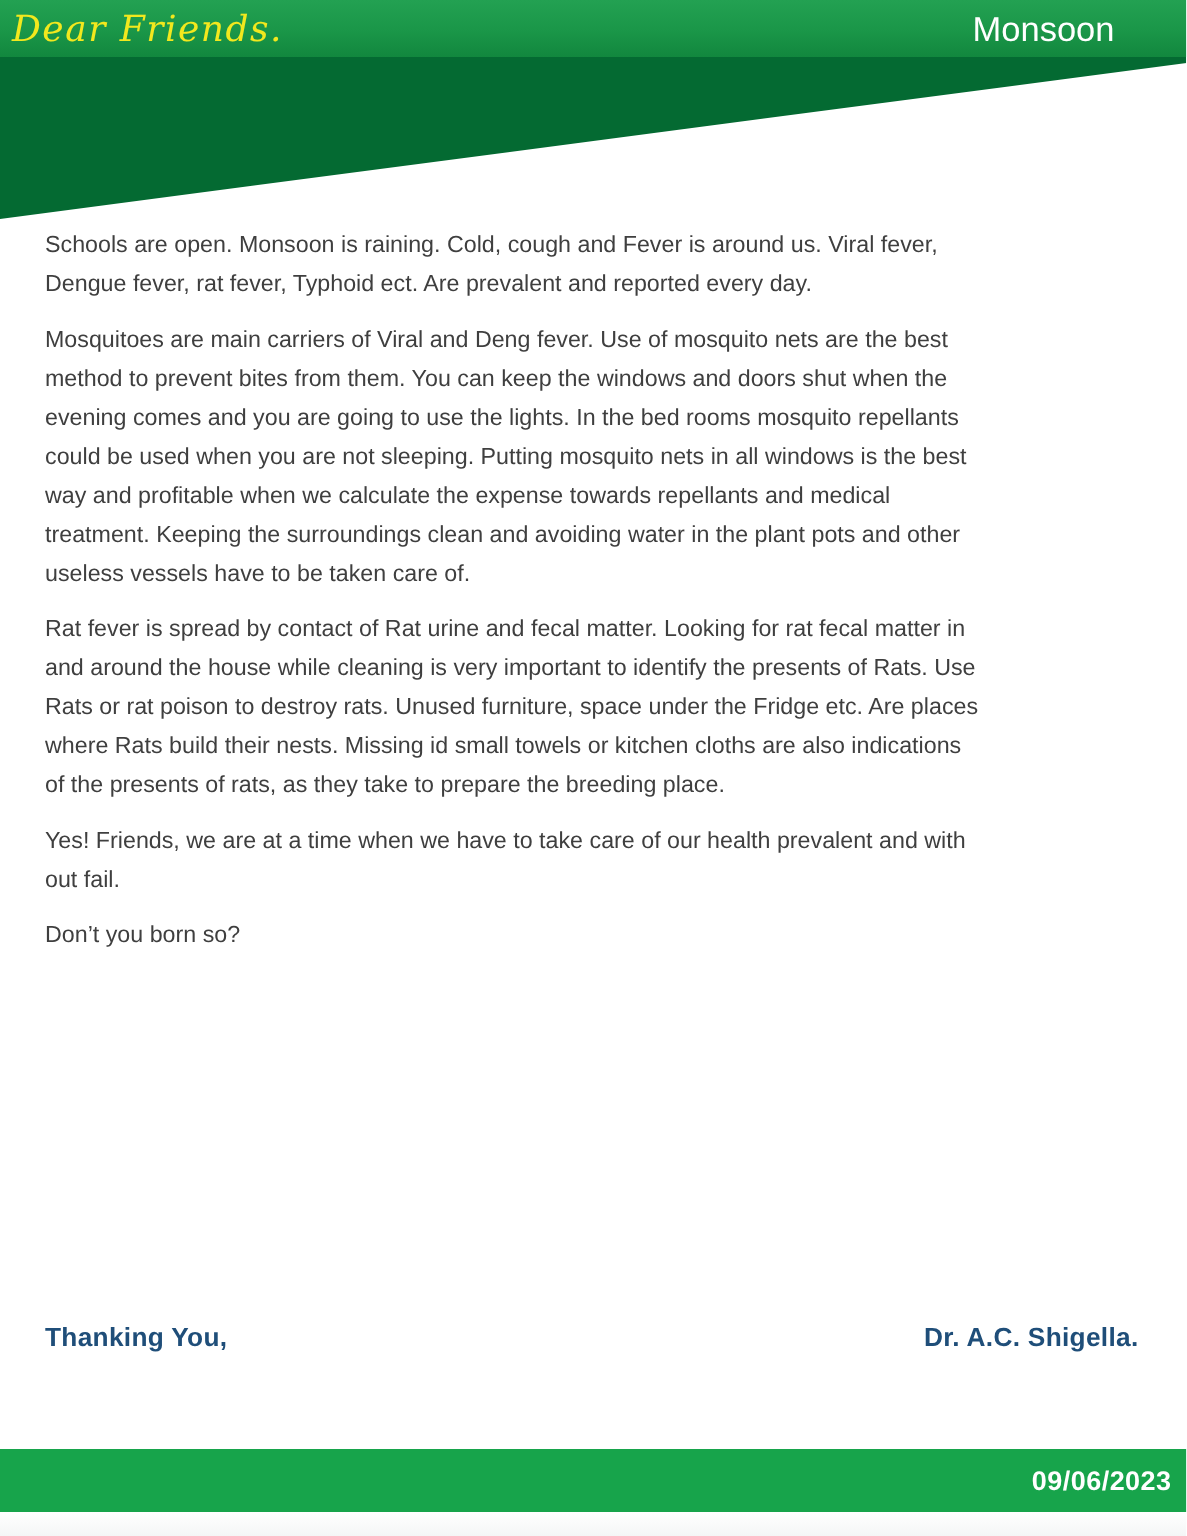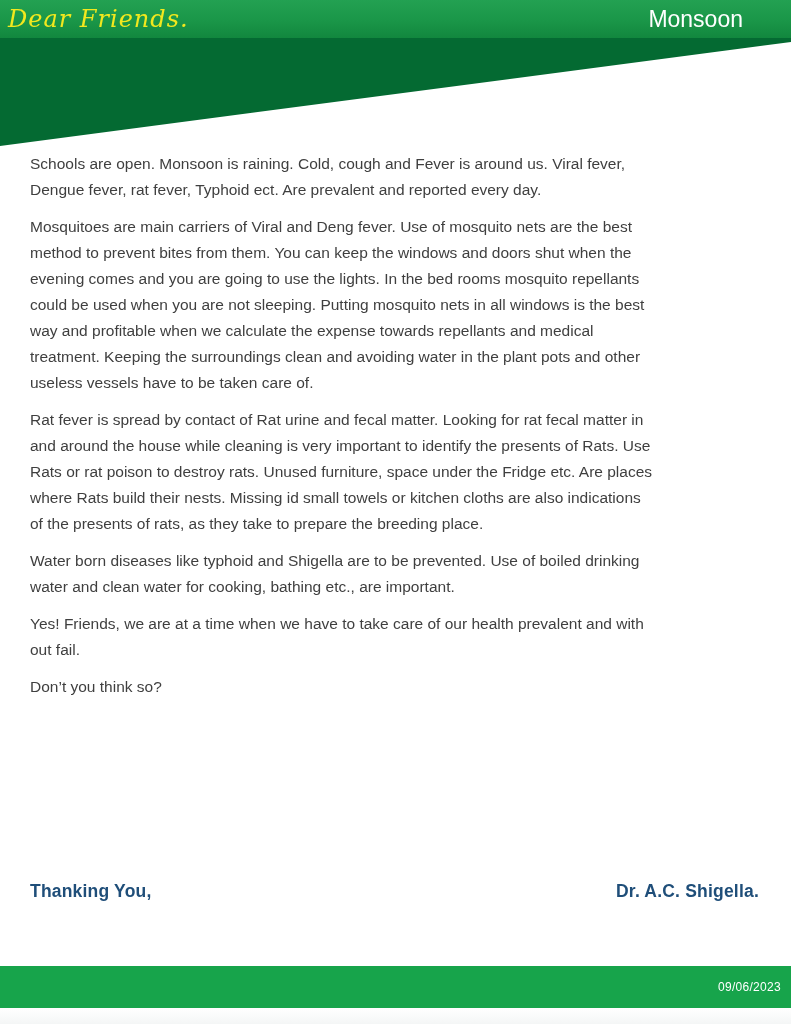--- a/index.html
+++ b/index.html
@@ -68,22 +68,22 @@
     letter-spacing:.2px;
   }
   
   .bottombar{
     position:absolute;top:966px;left:0;width:791px;height:42px;
     background:var(--footer-green);
     display:flex;align-items:center;justify-content:flex-end;
   }
   .bottombar span{
     color:#ffffff;
-    font-weight:400;
-    font-size:12px;
+    font-weight:700;
+    font-size:18px;
     padding-right:10px;
     letter-spacing:.3px;
   }
   .bottom-strip{
     position:absolute;top:1008px;left:0;width:791px;height:16px;
     background:linear-gradient(#ffffff, #f4f6f6);
   }
 </style>
 </head>
 <body>
@@ -94,23 +94,22 @@
     <span class="brand">Dear Friends.</span>
     <span class="title">Monsoon</span>
   </header>
 
   <div class="wedge"></div>
 
   <main class="content">
     <p>Schools are open. Monsoon is raining. Cold, cough and Fever is around us. Viral fever, Dengue fever, rat fever, Typhoid ect. Are prevalent and reported every day.</p>
     <p>Mosquitoes are main carriers of Viral and Deng fever. Use of mosquito nets are the best method to prevent bites from them. You can keep the windows and doors shut when the evening comes and you are going to use the lights. In the bed rooms mosquito repellants could be used when you are not sleeping. Putting mosquito nets in all windows is the best way and profitable when we calculate the expense towards repellants and medical treatment. Keeping the surroundings clean and avoiding water in the plant pots and other useless vessels have to be taken care of.</p>
     <p>Rat fever is spread by contact of Rat urine and fecal matter. Looking for rat fecal matter in and around the house while cleaning is very important to identify the presents of Rats. Use Rats or rat poison to destroy rats. Unused furniture, space under the Fridge etc. Are places where Rats build their nests. Missing id small towels or kitchen cloths are also indications of the presents of rats, as they take to prepare the breeding place.</p>
-    <p>Water born diseases like typhoid and Shigella are to be prevented. Use of boiled drinking water and clean water for cooking, bathing etc., are important.</p>
     <p>Yes! Friends, we are at a time when we have to take care of our health prevalent and with out fail.</p>
-    <p>Don’t you think so?</p>
+    <p>Don’t you born so?</p>
   </main>
 
   <div class="signature">
     <span>Thanking You,</span>
     <span>Dr. A.C. Shigella.</span>
   </div>
 
   <footer class="bottombar">
     <span>09/06/2023</span>
   </footer>

